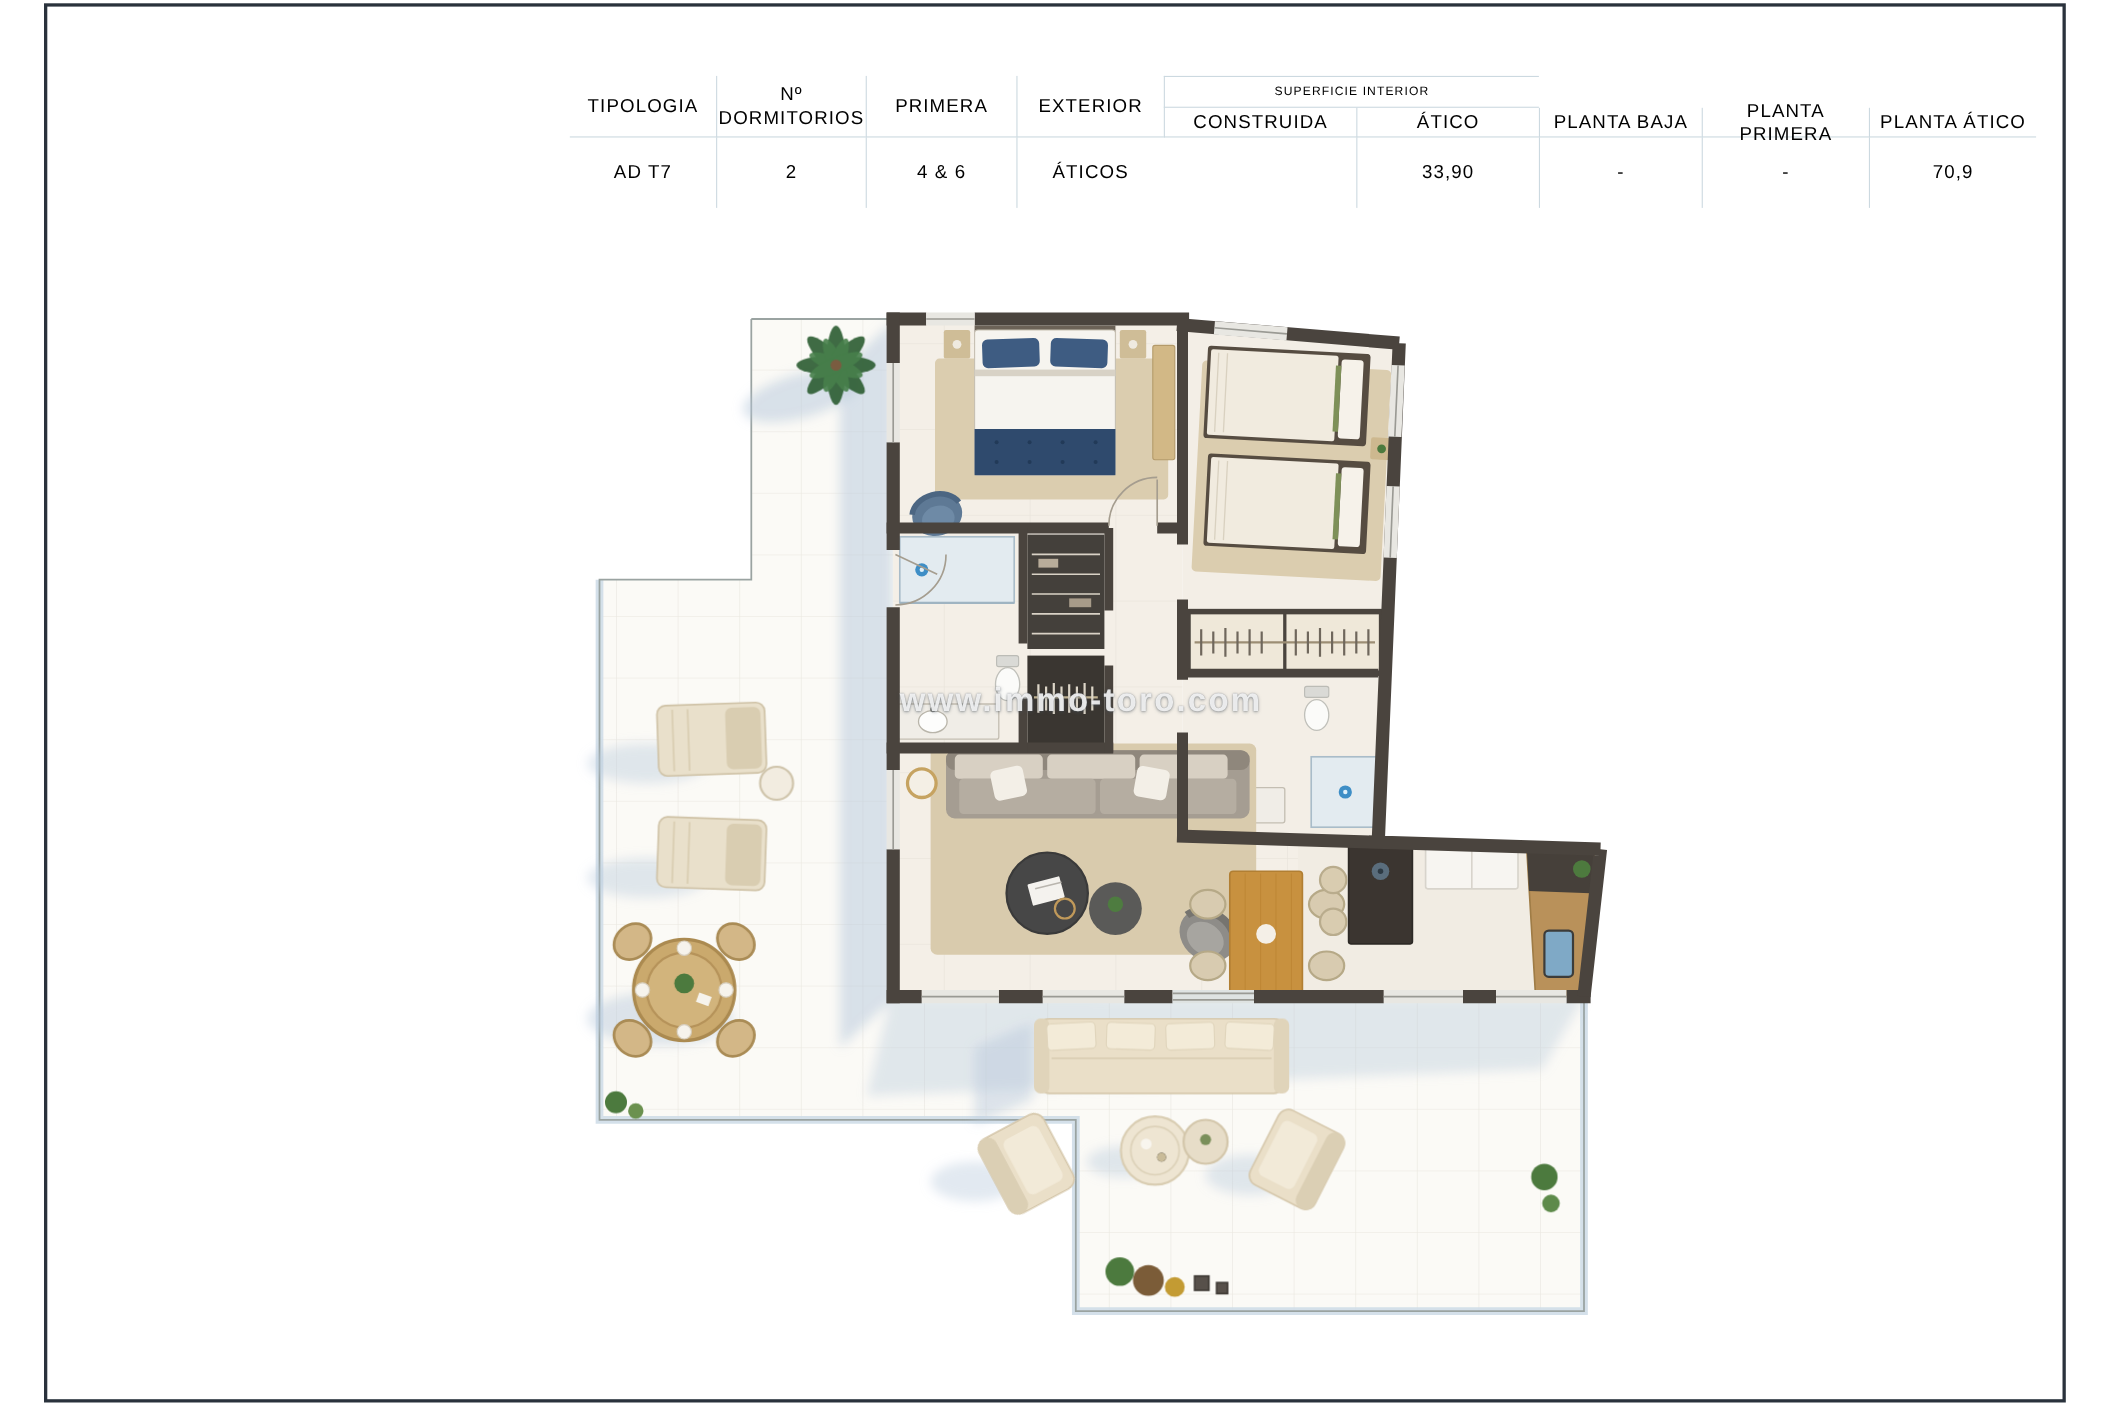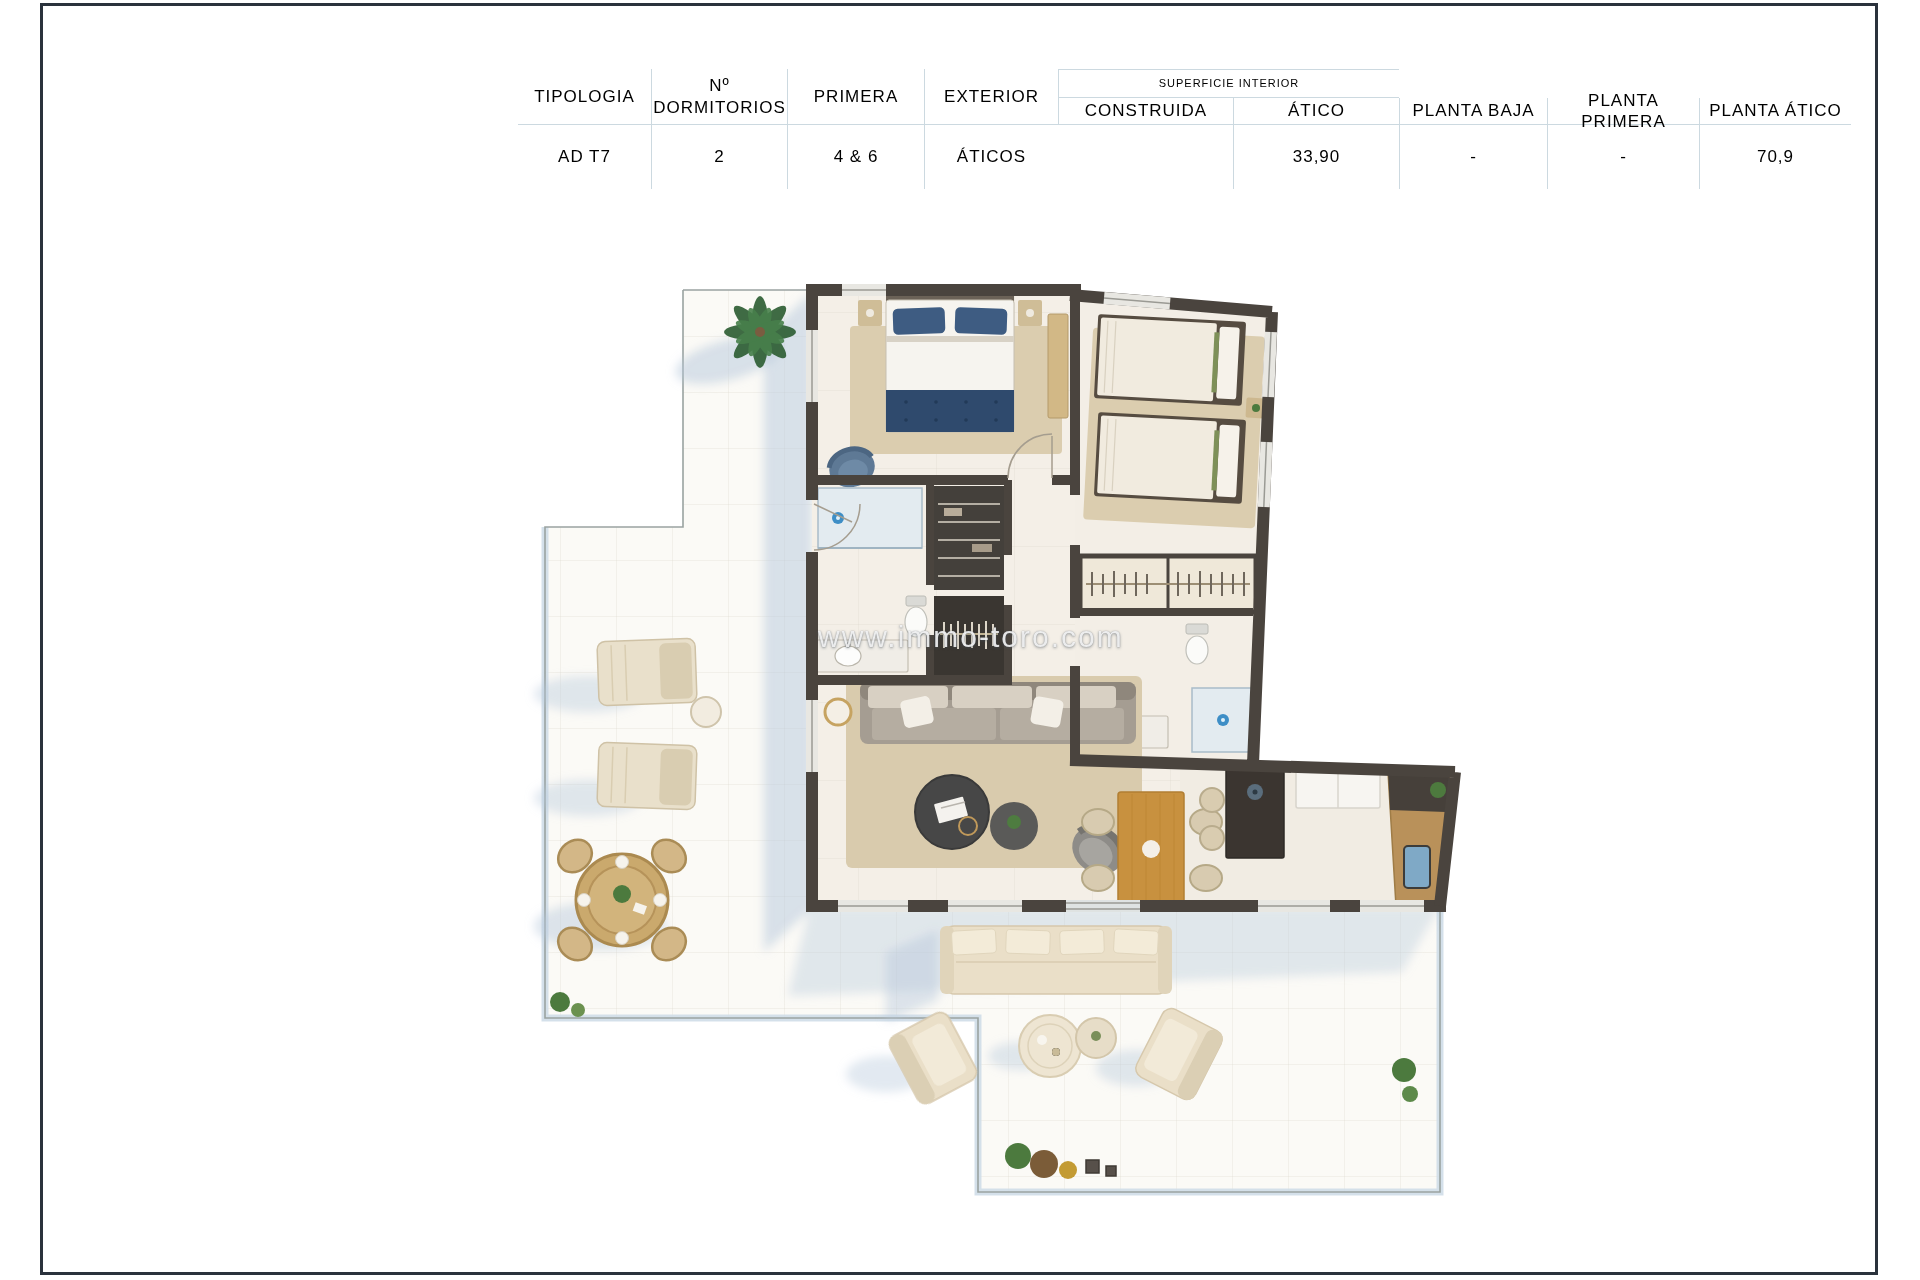--- a/index.html
+++ b/index.html
@@ -11,21 +11,21 @@
     grid-template-rows:29px 27px 64px;
     color:#000000;font-size:17px;letter-spacing:1px;}
   .spec-table .cell{display:flex;align-items:center;justify-content:center;text-align:center;line-height:1.25;box-sizing:border-box;}
   .bl{border-left:1.5px solid #ccd9e0;}
   .bb{border-bottom:1.5px solid #ccd9e0;}
   .bt{border-top:1.5px solid #ccd9e0;}
   .hdr4{grid-row:1 / span 2;}
   .grp{font-size:11px;}
   
   .watermark{position:absolute;left:818px;top:620px;width:280px;text-align:center;
-    font-size:30px;font-weight:400;letter-spacing:2px;color:rgba(255,255,255,.85);
+    font-size:30px;font-weight:700;letter-spacing:2px;color:rgba(255,255,255,.85);
     text-shadow:0 1px 3px rgba(70,80,90,.55), 0 0 1px rgba(90,95,105,.6);white-space:nowrap;}
   svg{position:absolute;left:0;top:0;}
 </style>
 </head>
 <body>
 
 <div class="frame"></div>
 
 <div class="spec-table">
 

